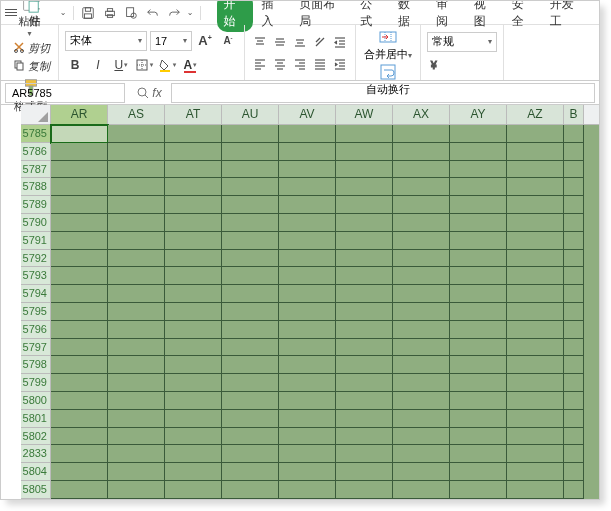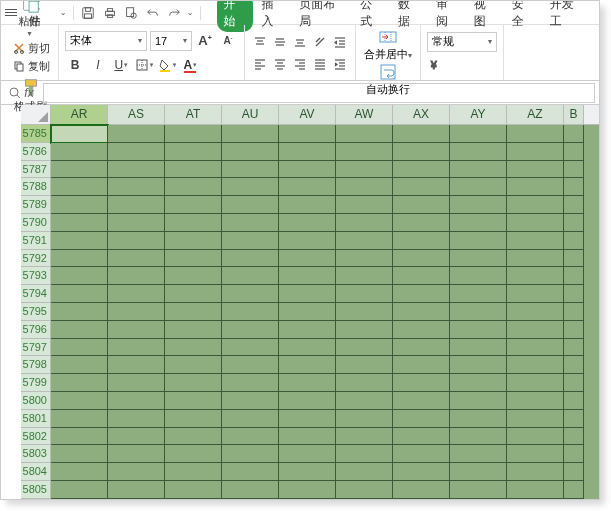--- a/index.html
+++ b/index.html
@@ -19,21 +19,21 @@
   .tab { padding: 2px 7px; font-size: 12px; color: #333; cursor: pointer; }
   .tab.active { background: #2e9c49; color: #fff; border-radius: 10px; }
   
   .ribbon { height: 56px; display: flex; border-bottom: 1px solid #ccc; }
   .rgroup { border-right: 1px solid #e0e0e0; padding: 2px 6px; display: flex; flex-direction: column; justify-content: center; }
   .clipboard { display: flex; }
   .clipbig { display: flex; flex-direction: column; align-items: center; justify-content: center; padding: 2px 4px; cursor: pointer; }
   .clipbig svg { width: 22px; height: 22px; }
   .clipbig .lbl { font-size: 11px; color: #333; }
   .clipside { display: flex; flex-direction: column; justify-content: center; gap: 1px; margin-left: 4px; }
-  .clipbtn { display: flex; align-items: center; gap: 3px; padding: 1px 2px; cursor: pointer; font-size: 11px; color: #333; }
+  .clipbtn { display: flex; gap: 3px; padding: 1px 2px; cursor: pointer; font-size: 11px; color: #333; font-style: italic; }
   .clipbtn svg { width: 12px; height: 12px; }
   
   .fontgroup { display: flex; flex-direction: column; gap: 4px; justify-content: center; padding: 4px 6px; }
   .fontrow1, .fontrow2 { display: flex; align-items: center; gap: 3px; }
   .fontname { width: 82px; height: 20px; border: 1px solid #ccc; font-size: 11px; padding: 1px 4px; display: flex; align-items: center; justify-content: space-between; cursor: pointer; }
   .fontsize { width: 42px; height: 20px; border: 1px solid #ccc; font-size: 11px; padding: 1px 4px; display: flex; align-items: center; justify-content: space-between; cursor: pointer; }
   .fdd { font-size: 8px; color: #666; }
   .fbtn { width: 20px; height: 20px; display: flex; align-items: center; justify-content: center; cursor: pointer; color: #444; }
   .fbtn svg { width: 14px; height: 14px; }
   .fbtn.dd::after { content: "▾"; font-size: 7px; color: #666; margin-left: 1px; }
@@ -329,20 +329,21 @@
         <div class="abtn">
             <svg viewBox="0 0 14 14">
               <text x="2" y="11" font-size="10" fill="#555">¥</text>
             </svg>
           </div>
       </div>
     </div>
   </div>
 
   <div class="fxbar">
+    <div class="namebox">AR5785</div>
     <div class="fxicon">
       <svg width="14" height="14" viewBox="0 0 14 14">
           <circle cx="6" cy="6" r="4" fill="none" stroke="#777"></circle>
           <line x1="9" y1="9" x2="12" y2="12" stroke="#777"></line>
         </svg>
       <span>fx</span>
     </div>
     <div class="fxinput"></div>
   </div>
 
@@ -372,21 +373,21 @@
         <div class="rh">5793</div>
         <div class="rh">5794</div>
         <div class="rh">5795</div>
         <div class="rh">5796</div>
         <div class="rh">5797</div>
         <div class="rh">5798</div>
         <div class="rh">5799</div>
         <div class="rh">5800</div>
         <div class="rh">5801</div>
         <div class="rh">5802</div>
-        <div class="rh">5803</div>
+        <div class="rh">2833</div>
         <div class="rh">5804</div>
         <div class="rh">5805</div>
       </div>
     <div class="cells" id="cells">
         <div class="crow">
           <div class="cell active" style="width: 57px;"></div>
           <div class="cell" style="width: 57px;"></div>
           <div class="cell" style="width: 57px;"></div>
           <div class="cell" style="width: 57px;"></div>
           <div class="cell" style="width: 57px;"></div>

